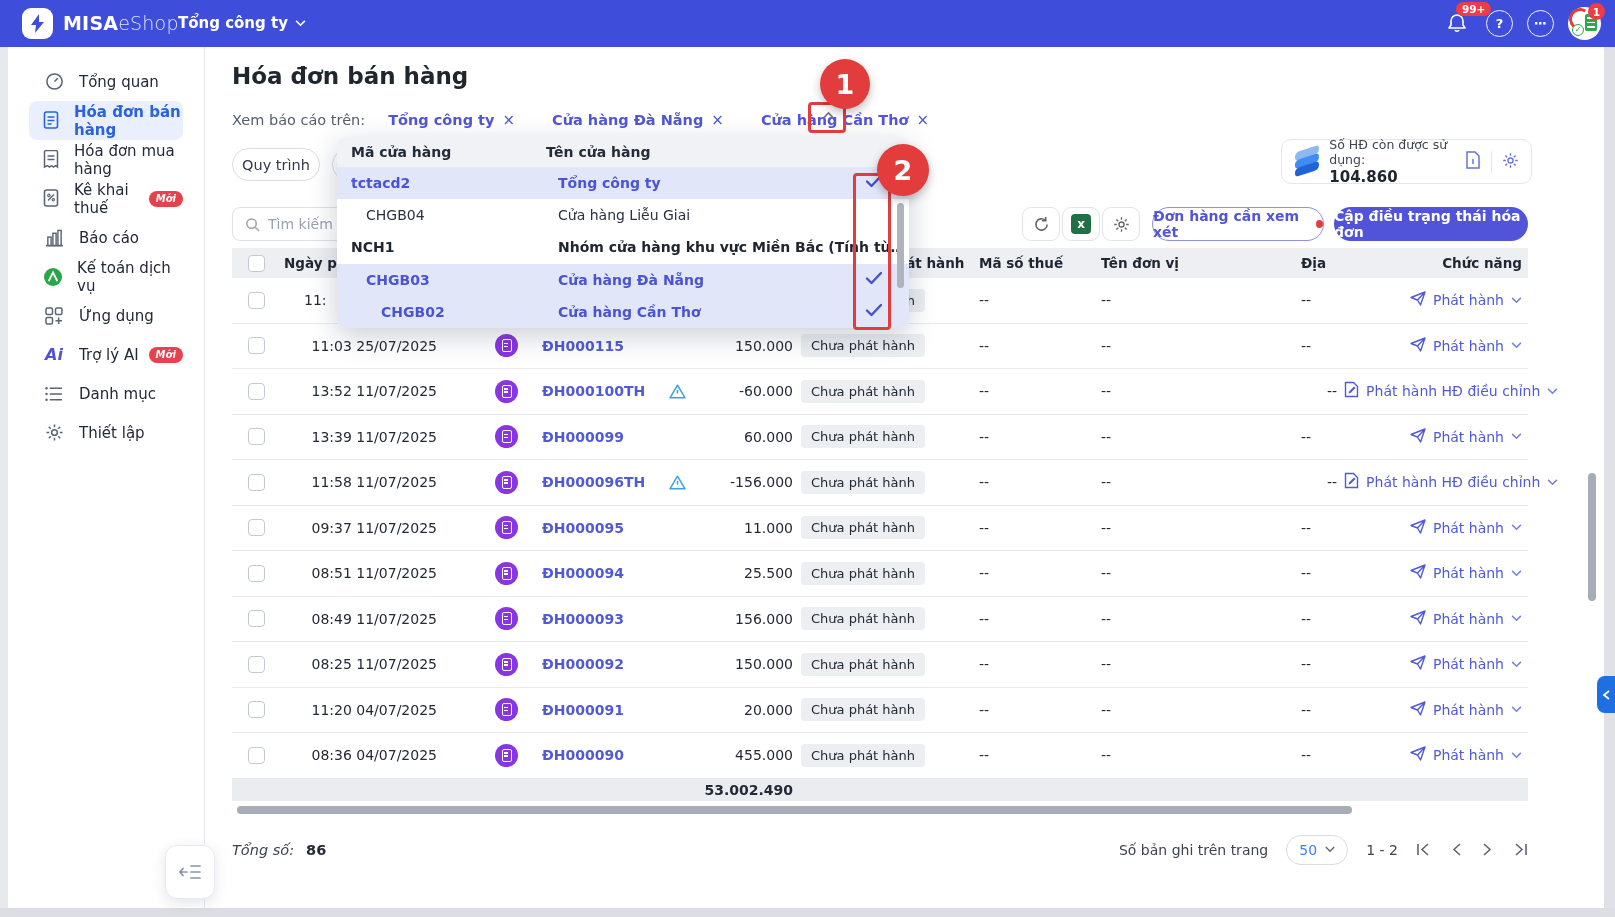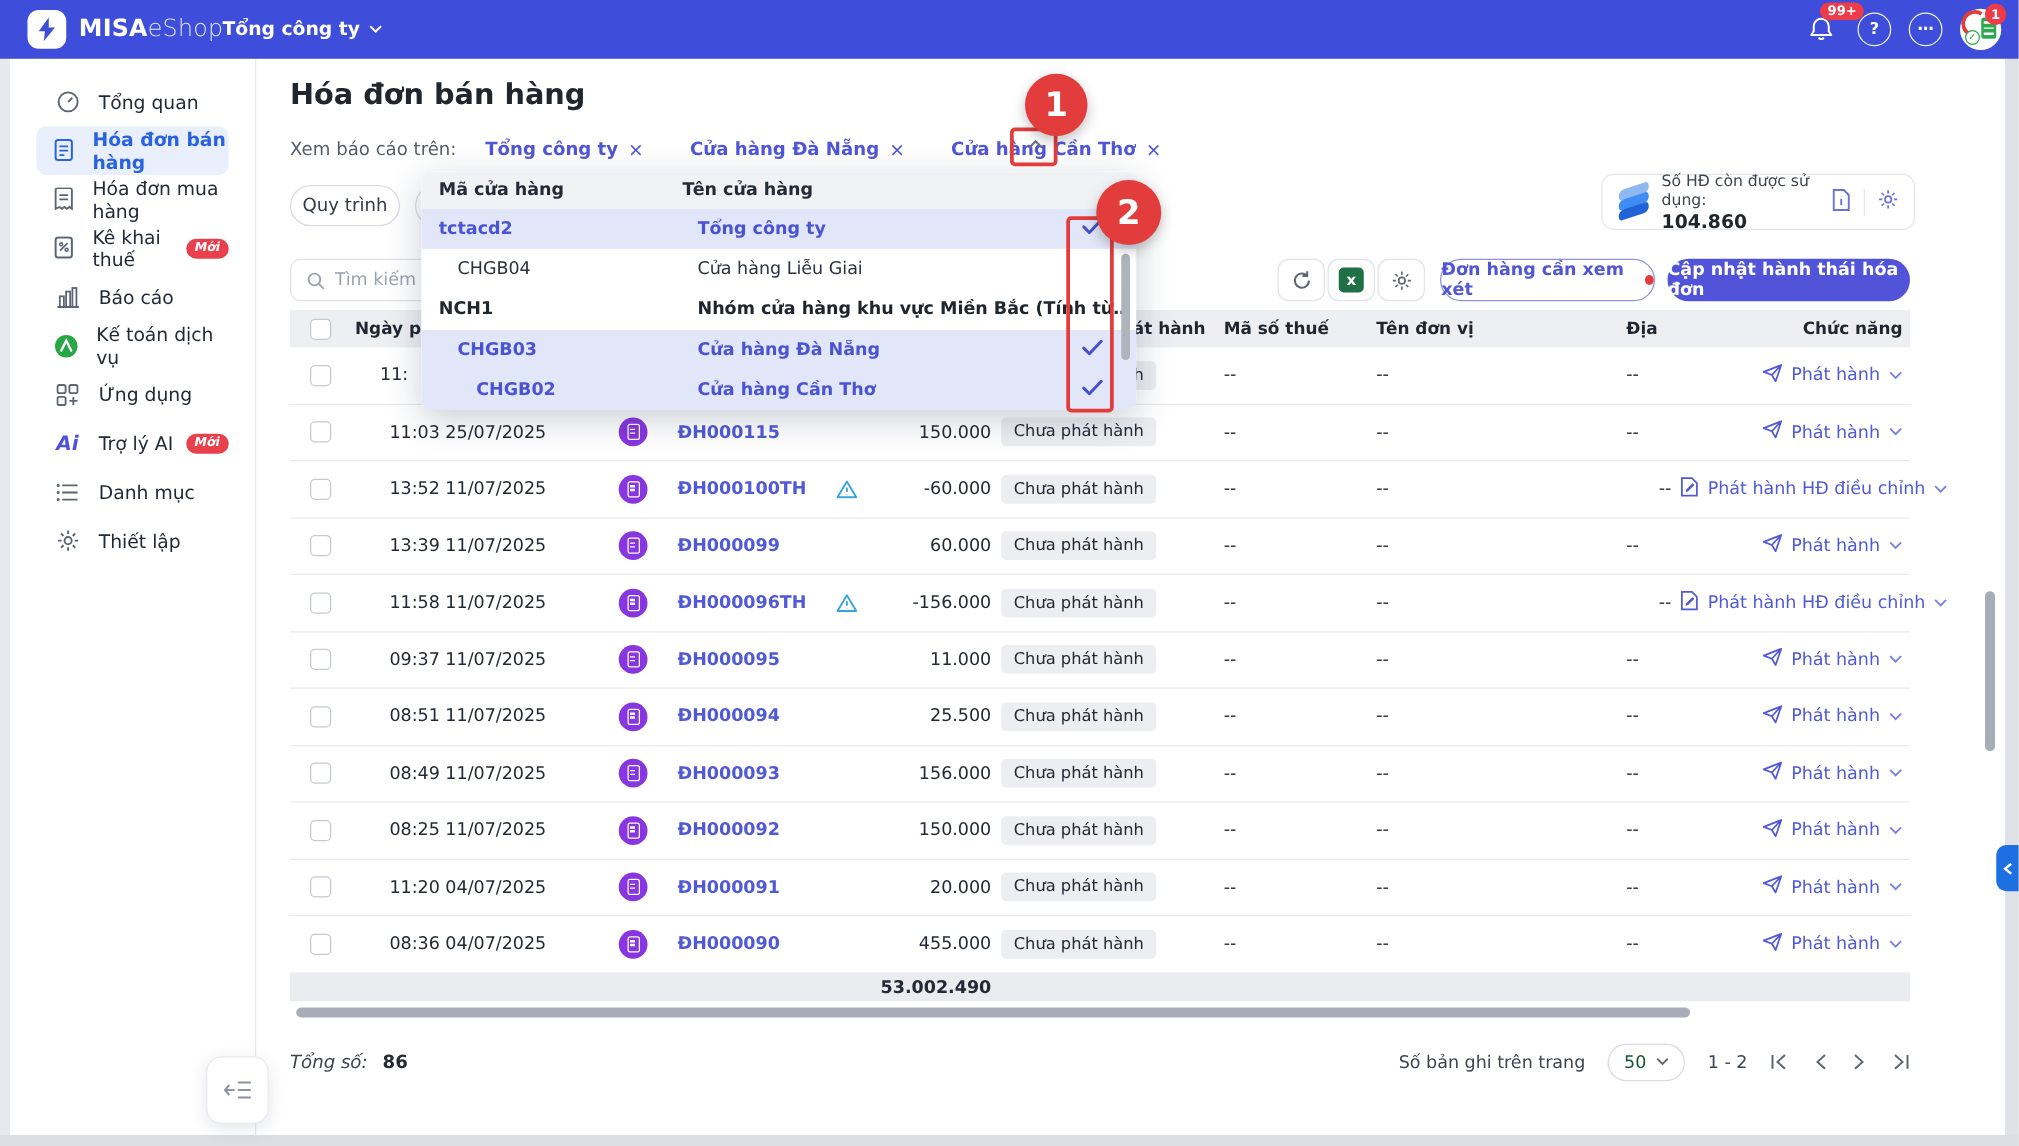--- a/index.html
+++ b/index.html
@@ -110,21 +110,21 @@
   .dash2 { color:#232a36; }
   .totrow { height:22px; background:#eaecef; font-weight:700; }
   .totrow .tot { width:568px; text-align:right; padding-right:7px; font-size:14px; }
   .hscroll { position:relative; height:18px; }
   .hscroll .thumb { position:absolute; left:5px; top:5px; width:1115px; height:8px; background:#a7adb6; border-radius:4px; cursor:pointer; }
 
   .tfoot { position:relative; height:46px; margin-top:8px; display:flex; align-items:center; }
   .tot-lbl { color:#3d4450; font-size:14.5px;font-style:italic; }
   .tot-val { font-weight:700; margin-left:12px; font-size:14.5px; }
   .tf-right { margin-left:auto; display:flex; align-items:center; gap:18px; color:#3d4450; }
-  .pp-select { width:62px; height:30px; border:1px solid #d9dce3; border-radius:15px; display:flex; align-items:center; justify-content:center; gap:8px; font-size:14px; color:#14532d; cursor:pointer; }
+  .pp-select { width:62px; height:30px; border:1px solid #d9dce3; border-radius:15px; display:flex; align-items:center; justify-content:center; gap:8px; font-size:14px; color:#3b82f6; cursor:pointer; }
   .pagers { display:flex; align-items:center; gap:22px; color:#5f6672; }
   .pagers span { display:flex; cursor:pointer; }
 
   
   .dropdown { position:absolute; left:132px; top:90px; width:572px; height:191px; background:#fff; border-radius:8px; box-shadow:0 8px 28px rgba(25,35,70,.22); z-index:50; overflow:hidden; }
   .dd-head { height:30px; background:#f0f2f5; display:flex; align-items:center; font-weight:700; font-size:14px; color:#242b38; }
   .dd-c1 { padding-left:14px; width:209px; }
   .dd-c2 { flex:1; }
   .drow { height:32.2px; display:flex; align-items:center; position:relative; font-size:14px; color:#2a3140; cursor:pointer;gap:12px; }
   .drow .dcode { width:209px; padding-left:14px; }
@@ -382,21 +382,21 @@
           <svg width="17" height="17" viewBox="0 0 20 20">
               <circle cx="10" cy="10" r="3" fill="none" stroke="currentColor" stroke-width="1.6"></circle>
               <path d="M10 1.5v3 M10 15.5v3 M1.5 10h3 M15.5 10h3 M4 4l2.1 2.1 M13.9 13.9 L16 16 M16 4l-2.1 2.1 M6.1 13.9 L4 16" stroke="currentColor" stroke-width="1.6"></path>
             </svg>
         </div>
         <div class="btn-review">
           <span>Đơn hàng cần xem xét</span>
           <span class="red-dot"></span>
         </div>
         <div class="btn-primary">
-          <span>Cập nhật hành thái hóa đơn</span>
+          <span>Cập điều trạng thái hóa đơn</span>
         </div>
       </div>
 
       <div class="thead">
         <div class="c cb">
             <span class="ckb"></span>
           </div>
         <div class="c date">Ngày ph</div>
         <div class="c inv"></div>
         <div class="c amt"></div>

